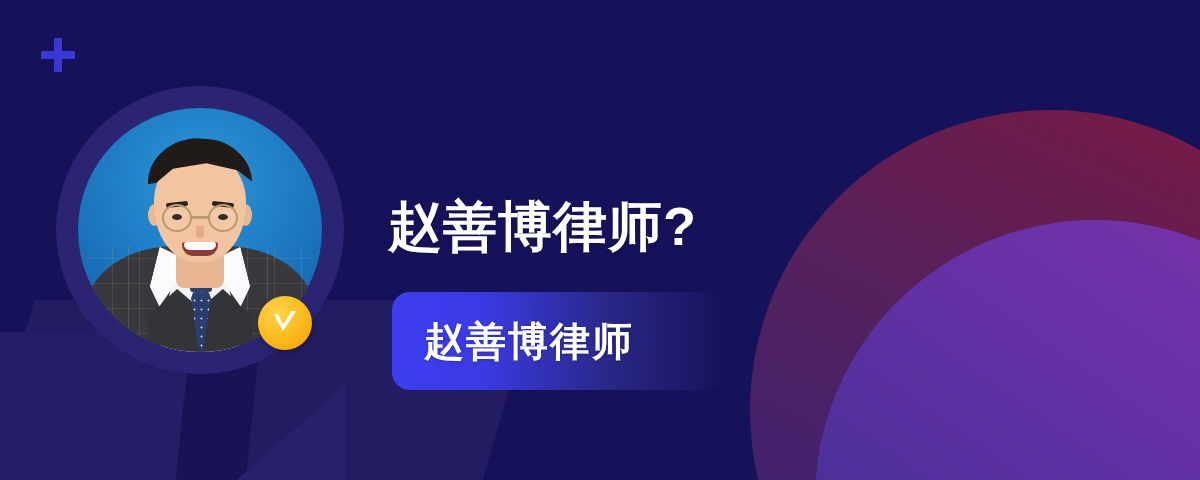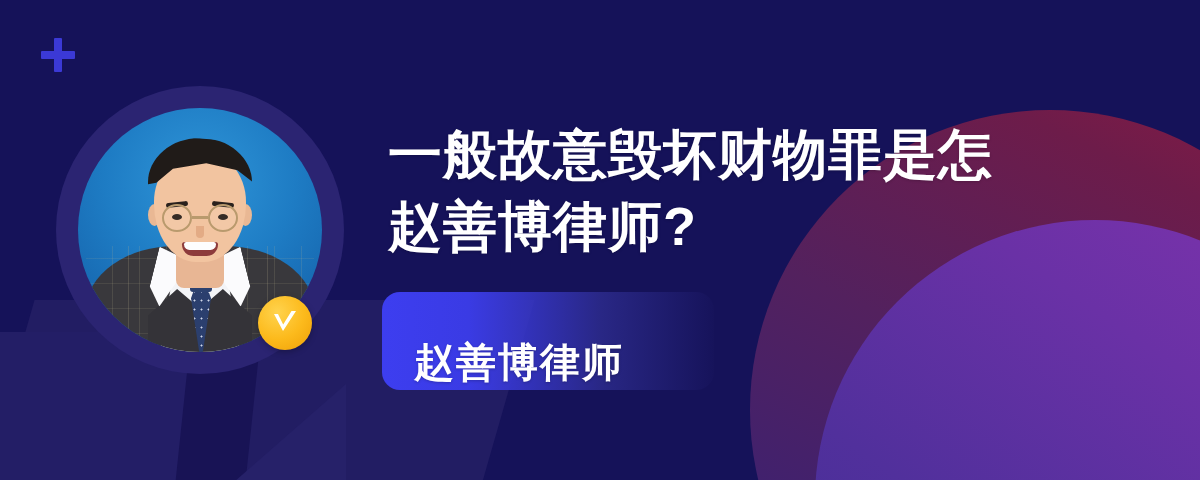--- a/index.html
+++ b/index.html
@@ -270,28 +270,28 @@
     color: #ffffff;
     font-size: 54px;
     font-weight: 700;
     line-height: 72px;
     letter-spacing: 1px;
     margin: 0;
     text-shadow: 0 1px 3px rgba(0,0,0,.18);
   }
   .name-badge {
     position: absolute;
-    left: 382px;
+    left: 392px;
     top: 292px;
     width: 332px;
     height: 98px;
     border-radius: 18px;
     background: linear-gradient(90deg, #3d3ef0 0%, #3a3be4 26%, rgba(53,52,160,.62) 66%, rgba(31,28,104,.12) 100%);
     display: flex;
-    align-items: flex-end;
+    align-items: center;
   }
   .name-badge .name-text {
     color: #ffffff;
     font-size: 40px;
     font-weight: 700;
     letter-spacing: 2px;
     margin-left: 32px;
     text-shadow: 0 1px 3px rgba(0,0,0,.22);
   }
 </style>
@@ -346,21 +346,21 @@
   </div>
 
   <div class="v-badge">
     <svg width="30" height="28" viewBox="0 0 30 28" aria-hidden="true">
       <path d="M4 5 L13 22 L26 2 L21.5 2 L13.2 15.5 L8 5 Z" fill="#ffffff"></path>
     </svg>
   </div>
 
   <div class="content">
     <h1 class="title">
-      <span>一般故意毁坏财物罪是怎</span><br>
+      <br>
       <span>赵善博律师?</span>
     </h1>
   </div>
 
   <div class="name-badge">
     <span class="name-text">赵善博律师</span>
   </div>
 
 </div>
 

